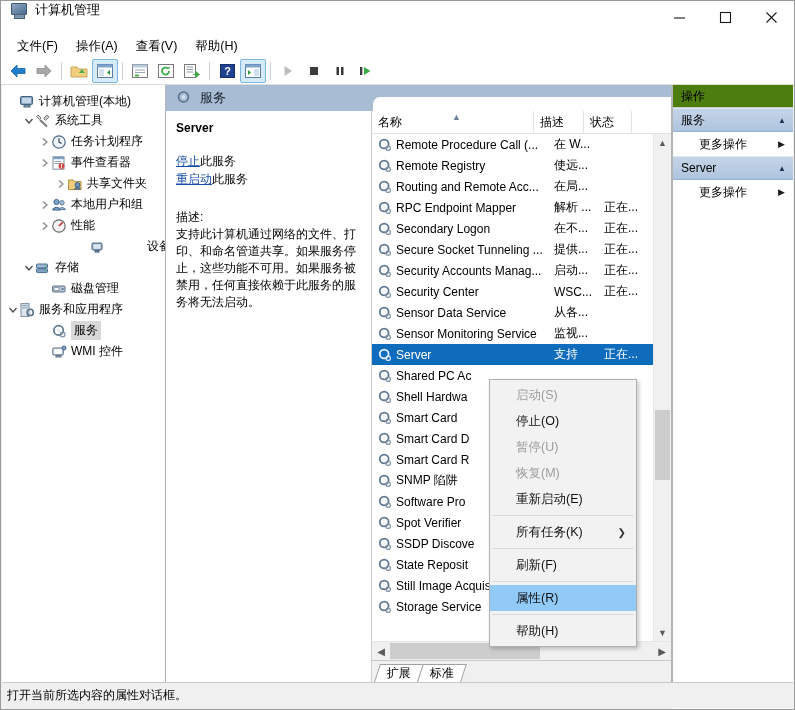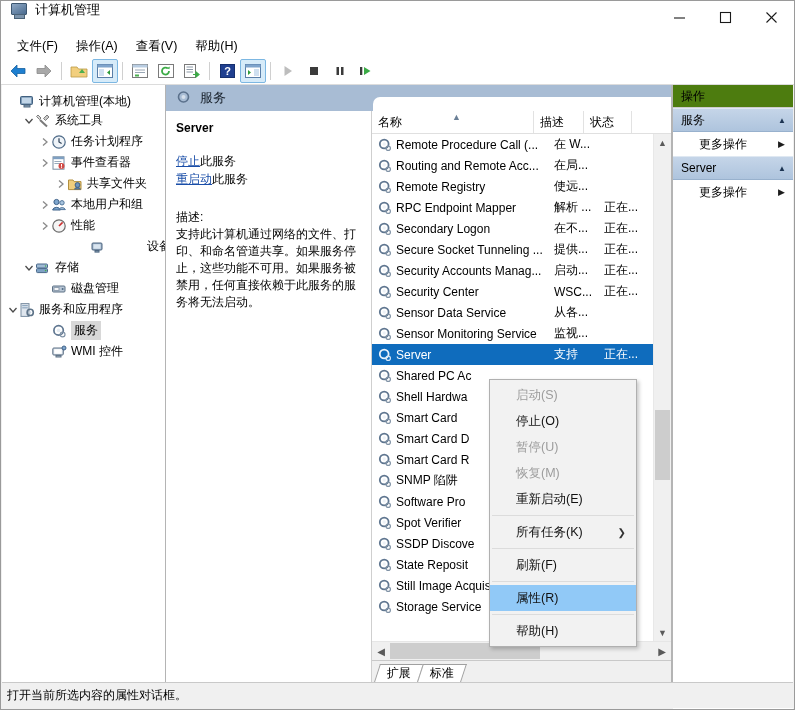--- a/index.html
+++ b/index.html
@@ -455,32 +455,32 @@
                   <span class="c1">Remote Procedure Call (...</span>
                   <span class="c2">在 W...</span>
                   <span class="c3"></span>
                 </div>
                 <div class="lrow">
                   <span class="svc-ico"><svg xmlns="http://www.w3.org/2000/svg" width="16" height="16" viewBox="0 0 16 16">
                       <circle cx="7.2" cy="7" r="4.4" fill="none" stroke="#5f7690" stroke-width="1.8"></circle>
                       <circle cx="7.2" cy="7" r="1.7" fill="#eef2f7"></circle>
                       <circle cx="11.2" cy="11.2" r="2.2" fill="none" stroke="#8193a6" stroke-width="1.2"></circle>
                     </svg></span>
+                  <span class="c1">Remote Registry</span>
+                  <span class="c2">使远...</span>
+                  <span class="c3"></span>
+                </div>
+                <div class="lrow">
+                  <span class="svc-ico"><svg xmlns="http://www.w3.org/2000/svg" width="16" height="16" viewBox="0 0 16 16">
+                      <circle cx="7.2" cy="7" r="4.4" fill="none" stroke="#5f7690" stroke-width="1.8"></circle>
+                      <circle cx="7.2" cy="7" r="1.7" fill="#eef2f7"></circle>
+                      <circle cx="11.2" cy="11.2" r="2.2" fill="none" stroke="#8193a6" stroke-width="1.2"></circle>
+                    </svg></span>
                   <span class="c1">Routing and Remote Acc...</span>
                   <span class="c2">在局...</span>
-                  <span class="c3"></span>
-                </div>
-                <div class="lrow">
-                  <span class="svc-ico"><svg xmlns="http://www.w3.org/2000/svg" width="16" height="16" viewBox="0 0 16 16">
-                      <circle cx="7.2" cy="7" r="4.4" fill="none" stroke="#5f7690" stroke-width="1.8"></circle>
-                      <circle cx="7.2" cy="7" r="1.7" fill="#eef2f7"></circle>
-                      <circle cx="11.2" cy="11.2" r="2.2" fill="none" stroke="#8193a6" stroke-width="1.2"></circle>
-                    </svg></span>
-                  <span class="c1">Remote Registry</span>
-                  <span class="c2">使远...</span>
                   <span class="c3"></span>
                 </div>
                 <div class="lrow">
                   <span class="svc-ico"><svg xmlns="http://www.w3.org/2000/svg" width="16" height="16" viewBox="0 0 16 16">
                       <circle cx="7.2" cy="7" r="4.4" fill="none" stroke="#5f7690" stroke-width="1.8"></circle>
                       <circle cx="7.2" cy="7" r="1.7" fill="#eef2f7"></circle>
                       <circle cx="11.2" cy="11.2" r="2.2" fill="none" stroke="#8193a6" stroke-width="1.2"></circle>
                     </svg></span>
                   <span class="c1">RPC Endpoint Mapper</span>
                   <span class="c2">解析 ...</span>

